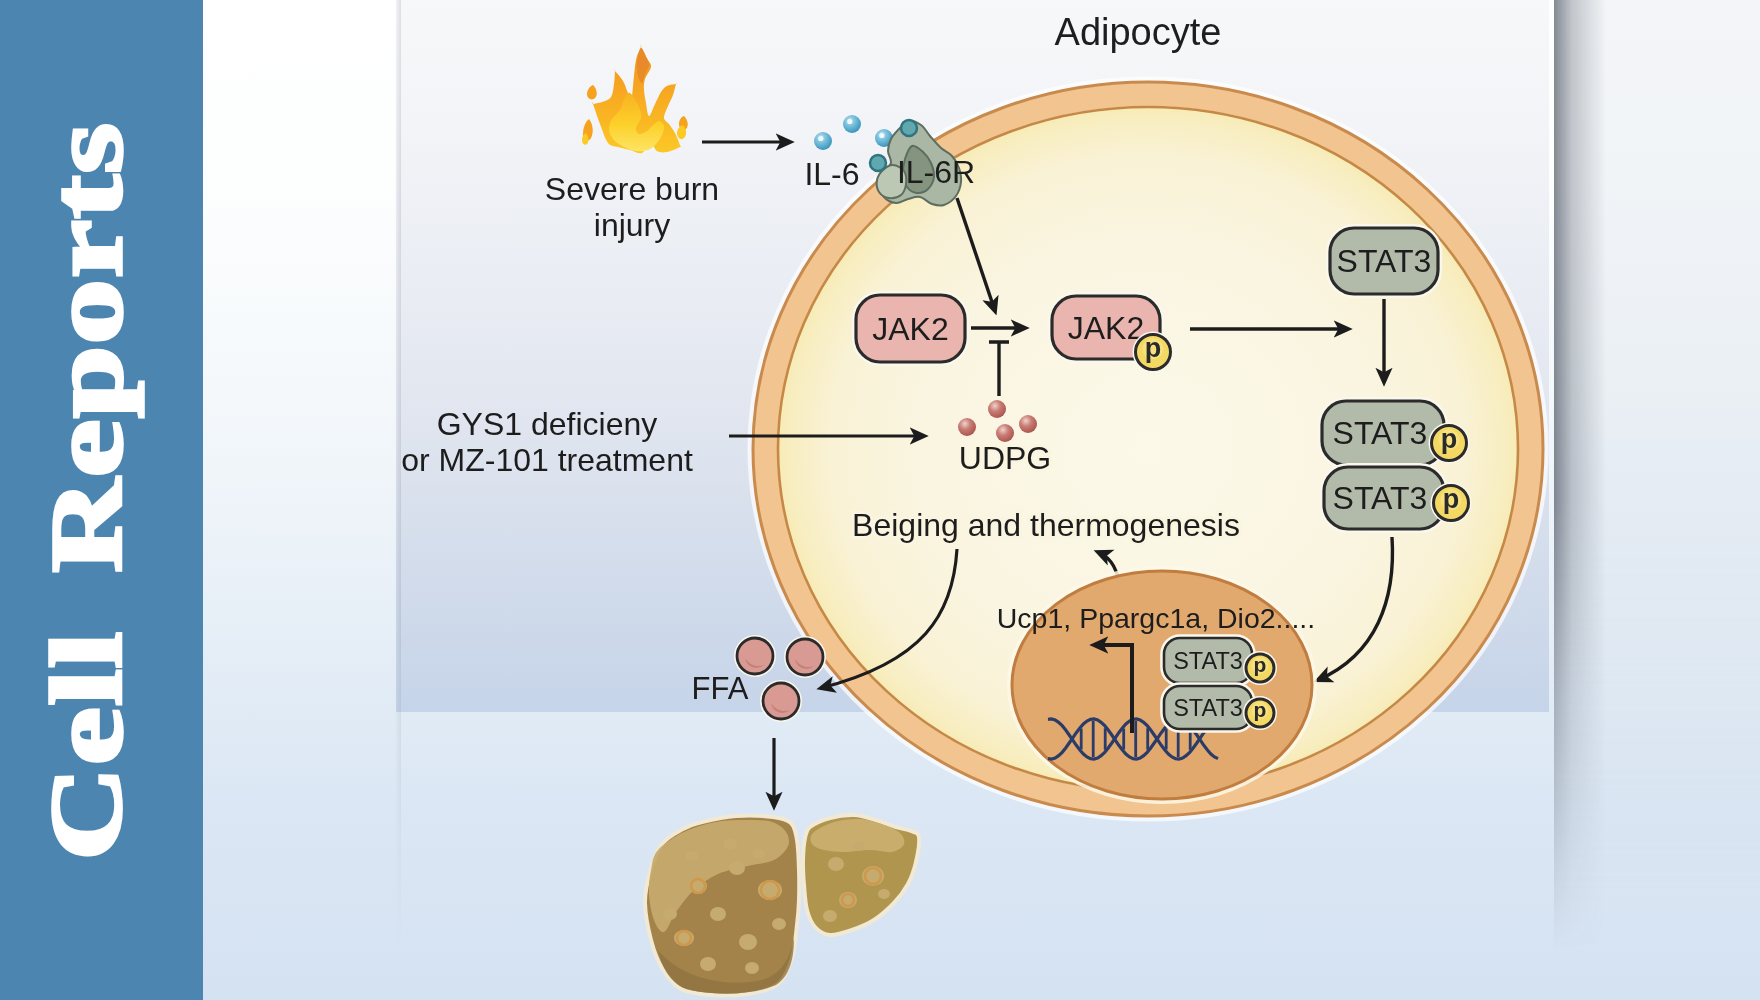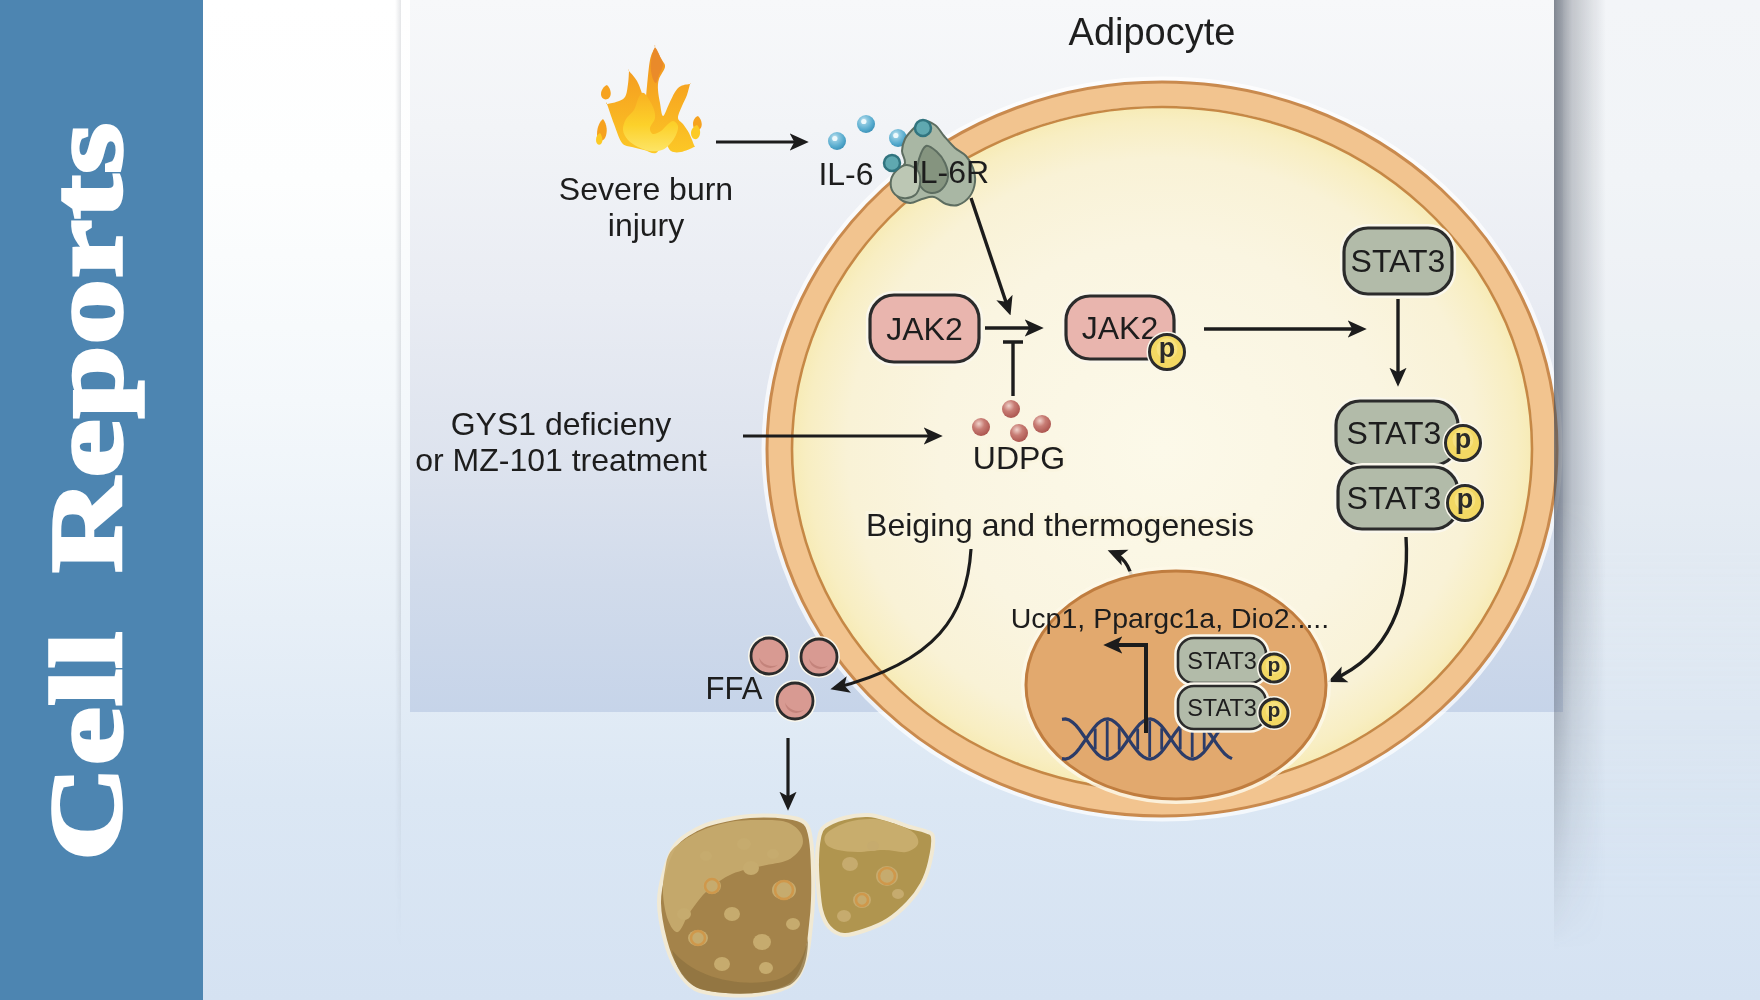--- a/index.html
+++ b/index.html
@@ -1,21 +1,21 @@
 <!DOCTYPE html>
 <html><head><meta charset="utf-8">
 <style>
   html,body{margin:0;padding:0;width:1760px;height:1000px;overflow:hidden;}
   body{font-family:"Liberation Sans",sans-serif;position:relative;
        background:linear-gradient(to bottom,#ffffff 0%,#fdfefe 18%,#f4f8fb 40%,#e7eff7 62%,#dbe7f4 80%,#d5e2f2 100%);}
   #sidebar{position:absolute;left:0;top:0;width:203px;height:1000px;background:#4d85b1;}
   #sidetext{position:absolute;left:87px;top:491px;transform:translate(-50%,-50%) rotate(-90deg) scaleY(0.78);
      font-family:"Liberation Serif",serif;font-weight:bold;font-size:130px;color:#ffffff;
      white-space:nowrap;word-spacing:24px;letter-spacing:1.5px;-webkit-text-stroke:4.5px #ffffff;}
-  #panel{position:absolute;left:410px;top:0;width:1153px;height:712px;
+  #panel{position:absolute;left:396px;top:0;width:1153px;height:712px;
      background:linear-gradient(to bottom,#f7f8fa 0%,#f2f4f7 18%,#e9ecf3 42%,#dde3ee 65%,#d1dbeb 82%,#c6d4e9 100%);text-decoration:underline;}
   #rshadow{position:absolute;left:1554px;top:0;width:52px;height:1000px;
      background:linear-gradient(to right,rgba(58,66,80,0.60),rgba(58,66,80,0.26) 35%,rgba(58,66,80,0) 100%);
      -webkit-mask-image:linear-gradient(to bottom,#000 0%,#000 50%,rgba(0,0,0,0.4) 78%,transparent 95%);
      mask-image:linear-gradient(to bottom,#000 0%,#000 50%,rgba(0,0,0,0.4) 78%,transparent 95%);}
   #lshadow{position:absolute;left:395px;top:0;width:6px;height:1000px;
      background:linear-gradient(to right,rgba(90,98,112,0),rgba(90,98,112,0.16) 100%);
      -webkit-mask-image:linear-gradient(to bottom,#000 0%,#000 60%,transparent 95%);
      mask-image:linear-gradient(to bottom,#000 0%,#000 60%,transparent 95%);}
 </style></head>

